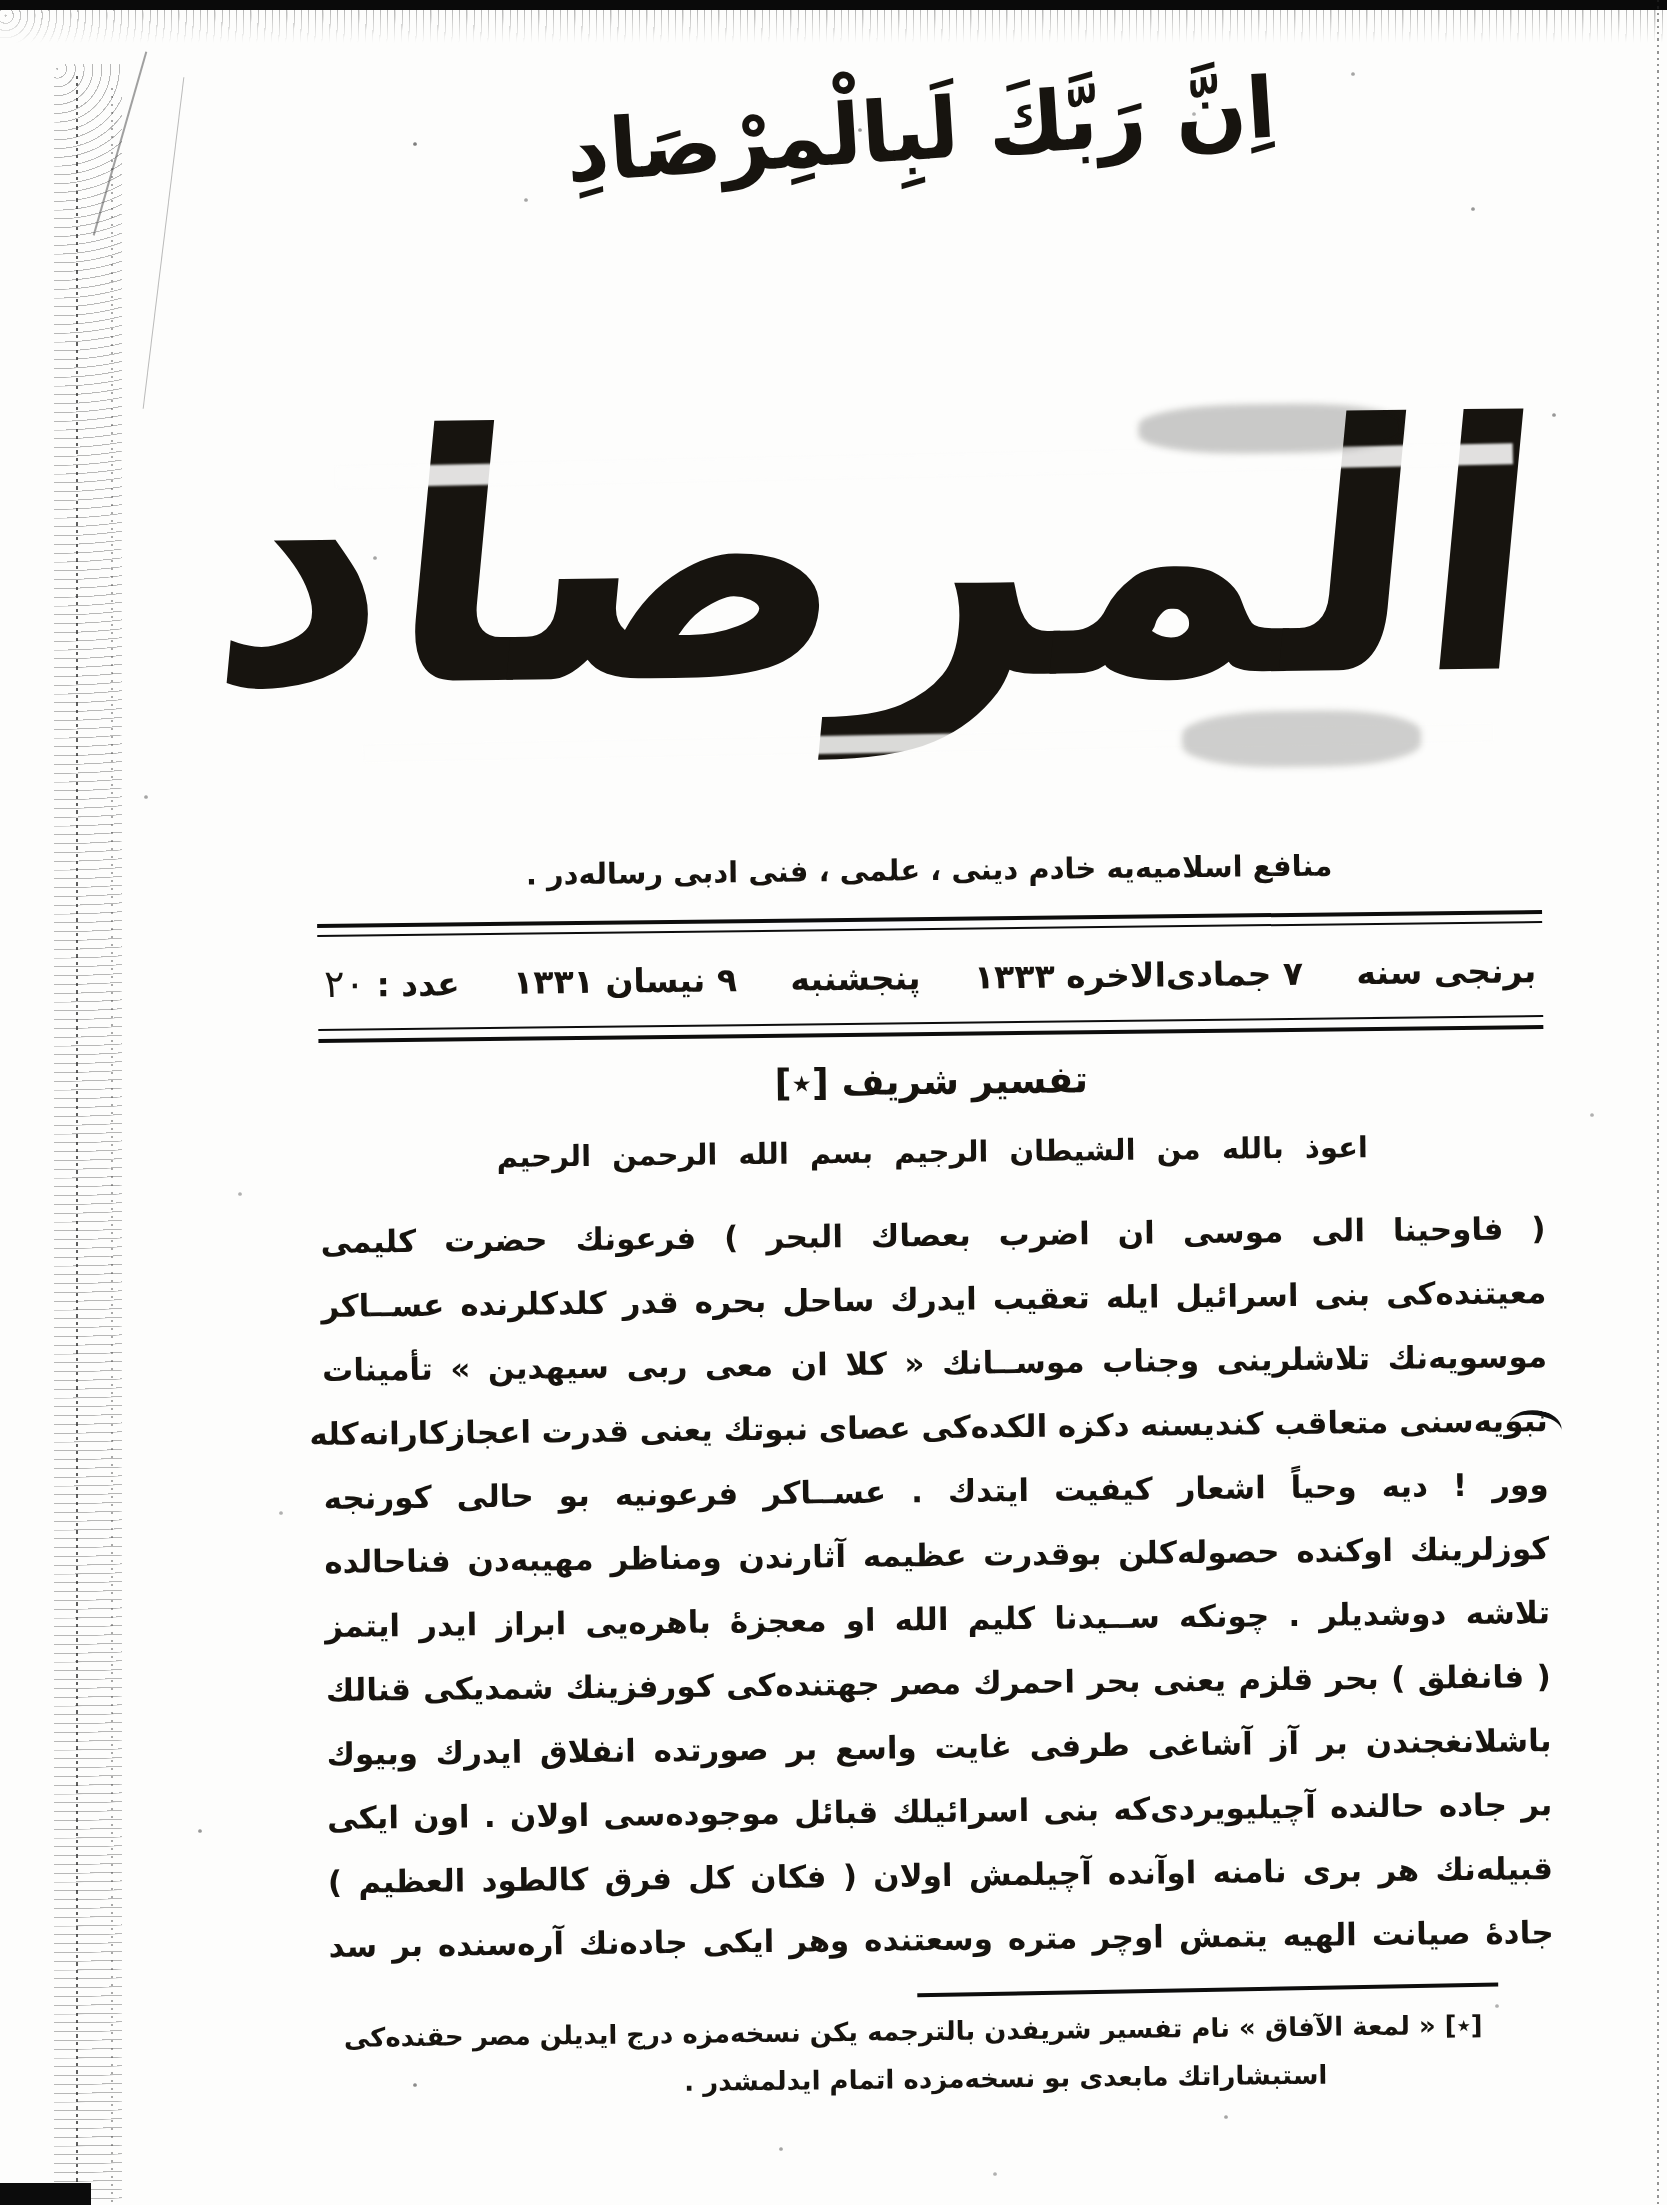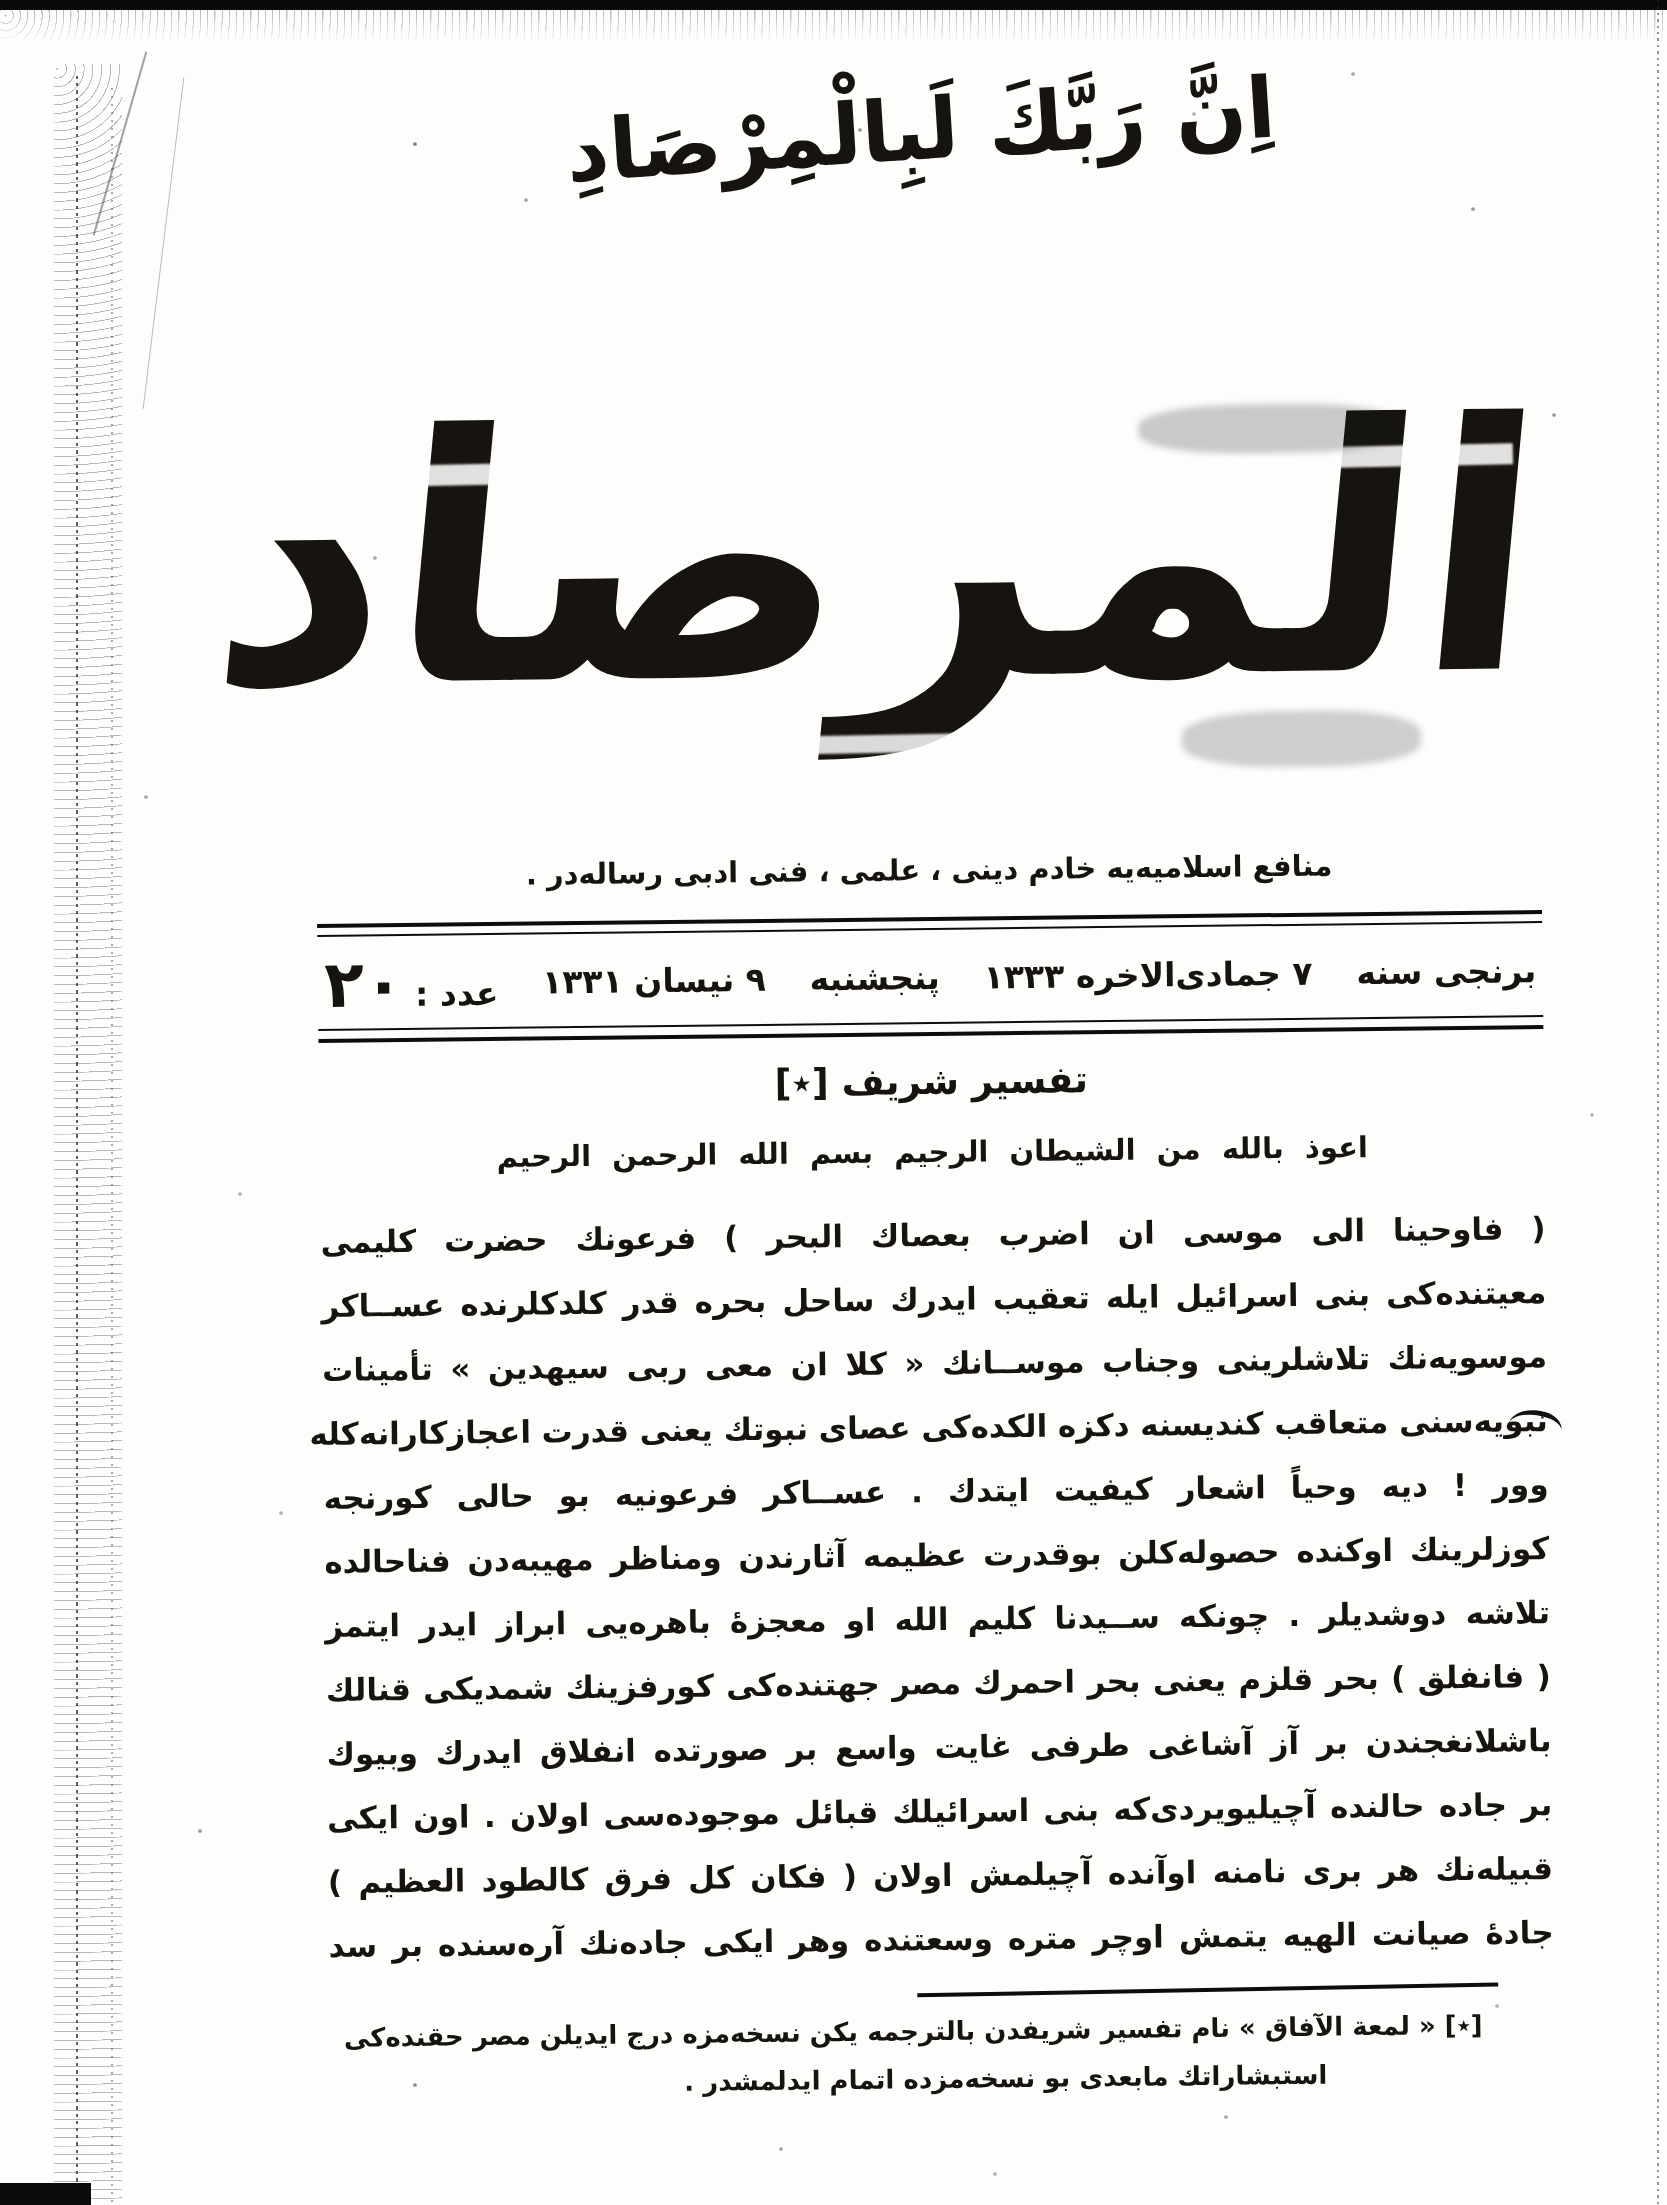--- a/index.html
+++ b/index.html
@@ -51,21 +51,21 @@
   .smear-white-2{left:48px;top:686px;width:1130px;height:17.5px;background:rgba(253,253,252,.85);
     transform:rotate(-.4deg);filter:blur(0.8px);}
   .smudge-1{left:827px;top:360px;width:263px;height:49px;background:rgba(20,18,15,.22);
     filter:blur(3.2px);border-radius:40%;}
   .smudge-2{left:867px;top:667px;width:239px;height:56px;background:rgba(20,18,15,.2);
     filter:blur(3.2px);border-radius:40%;}
   .subtitle{top:805px;text-align:center;font-size:29px;font-weight:bold;}
   .rule-top{top:869px;height:7.2px;border-top:4px solid #0d0d0d;border-bottom:2.4px solid #0d0d0d;}
   .dateline{top:893px;height:73px;display:flex;align-items:center;justify-content:space-between;
     font-size:33px;font-weight:bold;padding:0 6.4px;box-sizing:border-box;}
-  .issue-number{font-size:65px;font-weight:bold;line-height:1;}
+  .issue-number{font-size:38px;font-weight:normal;line-height:1;}
   .rule-bottom{top:974px;height:8px;border-top:2.4px solid #0d0d0d;border-bottom:4.8px solid #0d0d0d;}
   .article-heading{top:1012px;text-align:center;font-size:37px;font-weight:bold;}
   .basmala{top:1087px;text-align:center;font-size:29px;font-weight:bold;word-spacing:11px;}
   .body-text{top:1155px;font-size:31px;font-weight:bold;}
   .body-line{height:64px;line-height:64px;text-align:justify;text-align-last:justify;
     white-space:nowrap;overflow:visible;}
   .footnote-rule{top:1943px;right:56px;left:auto;width:581px;height:4px;background:#0d0d0d;
     transform:rotate(-.4deg);}
   .footnotes{top:1959px;right:72px;left:auto;width:1082px;font-size:26px;font-weight:bold;}
   .footnote-line-1{height:48px;line-height:48px;text-align:justify;text-align-last:justify;white-space:nowrap;}

